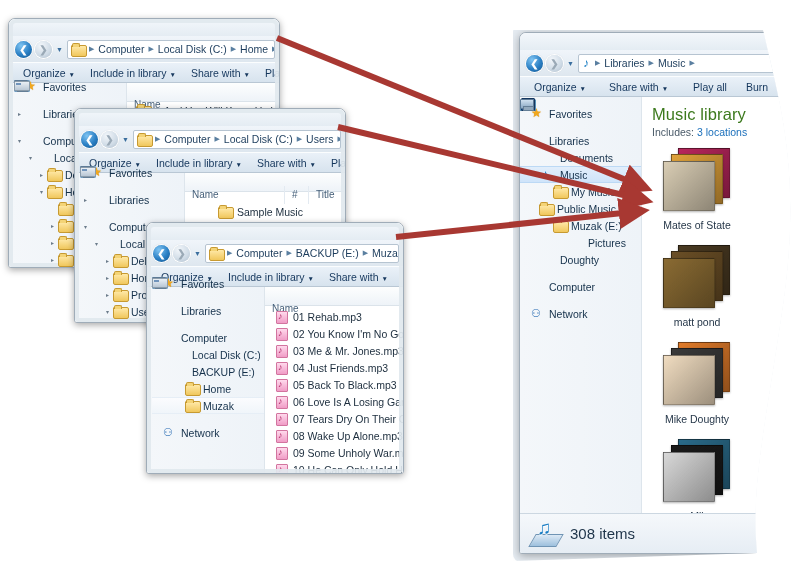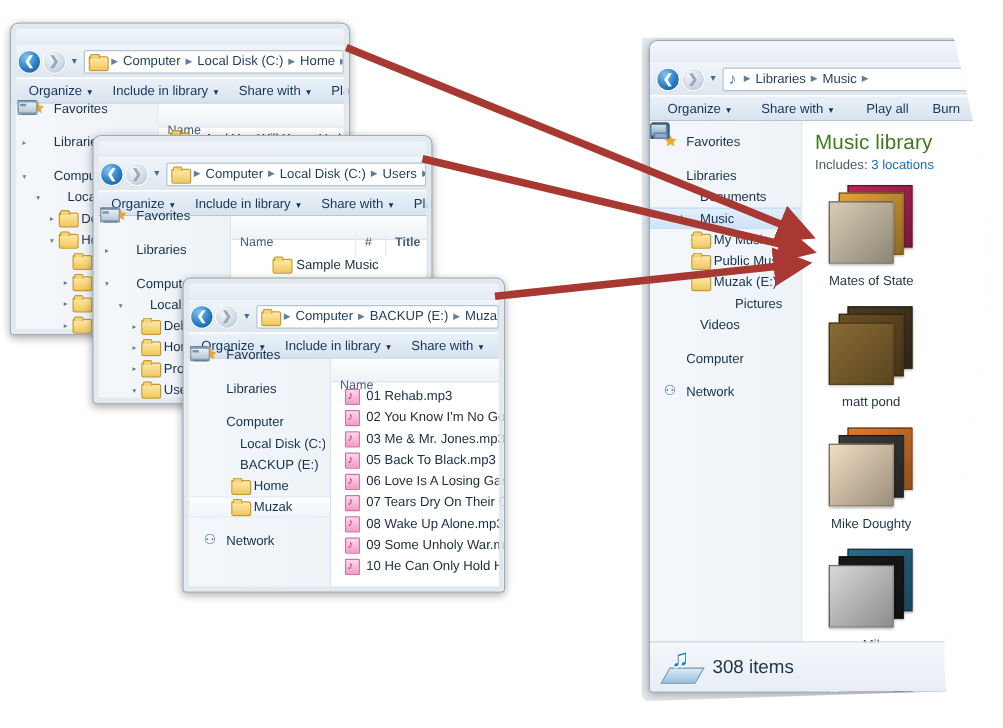--- a/index.html
+++ b/index.html
@@ -407,21 +407,21 @@
     <span class="tbitem"><span>Include in library</span><span class="tbcaret">▼</span></span>
     <span class="tbitem"><span>Share with</span><span class="tbcaret">▼</span></span>
     <span class="tbitem"><span>Play all</span></span>
   </div>
   <div class="wbody" style="top:64px;">
     <div class="navpane" style="width:110px; height:151px;"></div>
     <div class="listpane" style="height:151px;">
       <div class="colhdr">
         <div style="width:100px;">Name</div>
         <div style="width:24px;">#</div>
-        <div style="flex:1;font-weight:bold;">Title</div>
+        <div style="flex:1;">Title</div>
       </div>
       <div style="padding-top:11px;margin-left:24px;">
         <div class="lrow">
           <span class="fico ic-folder"></span>
           <span>Sample Music</span>
         </div>
       </div>
     </div>
   </div>
   <div class="win-frame"></div>
@@ -507,20 +507,24 @@
             <span class="fico ic-mp3"></span>
             <span>01 Rehab.mp3</span>
           </div>
           <div class="lrow">
             <span class="fico ic-mp3"></span>
             <span>02 You Know I'm No Good.m</span>
           </div>
           <div class="lrow">
             <span class="fico ic-mp3"></span>
             <span>03 Me &amp; Mr. Jones.mp3</span>
+          </div>
+          <div class="lrow">
+            <span class="fico ic-mp3"></span>
+            <span>04 Just Friends.mp3</span>
           </div>
           <div class="lrow">
             <span class="fico ic-mp3"></span>
             <span>05 Back To Black.mp3</span>
           </div>
           <div class="lrow">
             <span class="fico ic-mp3"></span>
             <span>06 Love Is A Losing Game.mp</span>
           </div>
           <div class="lrow">
@@ -638,39 +642,39 @@
               <div class="tnode sel" style="padding-left: 11px;">
                 <span class="twist">&nbsp;</span>
                 <span class="tico ic-note">♪</span>
                 <span class="tlabel">Music</span>
               </div>
               <div class="tnode" style="padding-left: 22px;">
                 <span class="twist">&nbsp;</span>
                 <span class="tico ic-folder"></span>
                 <span class="tlabel">My Music</span>
               </div>
-              <div class="tnode" style="padding-left: 22px;">
+              <div class="tnode" style="padding-left: 8px;">
                 <span class="twist">&nbsp;</span>
                 <span class="tico ic-folder"></span>
                 <span class="tlabel">Public Music</span>
               </div>
               <div class="tnode" style="padding-left: 22px;">
                 <span class="twist">&nbsp;</span>
                 <span class="tico ic-folder"></span>
                 <span class="tlabel">Muzak (E:)</span>
               </div>
               <div class="tnode" style="padding-left: 11px; gap: 14px;">
                 <span class="twist">&nbsp;</span>
                 <span class="tico ic-pic"></span>
                 <span class="tlabel">Pictures</span>
               </div>
               <div class="tnode" style="padding-left: 11px;">
                 <span class="twist">&nbsp;</span>
                 <span class="tico ic-vid"></span>
-                <span class="tlabel">Videos</span>
+                <span class="tlabel">Doughty</span>
               </div>
               <div class="tgap"></div>
               <div class="tnode" style="padding-left: 0px;">
                 <span class="twist">&nbsp;</span>
                 <span class="tico ic-pc"></span>
                 <span class="tlabel">Computer</span>
               </div>
               <div class="tgap"></div>
               <div class="tnode" style="padding-left: 0px;">
                 <span class="twist">&nbsp;</span>

